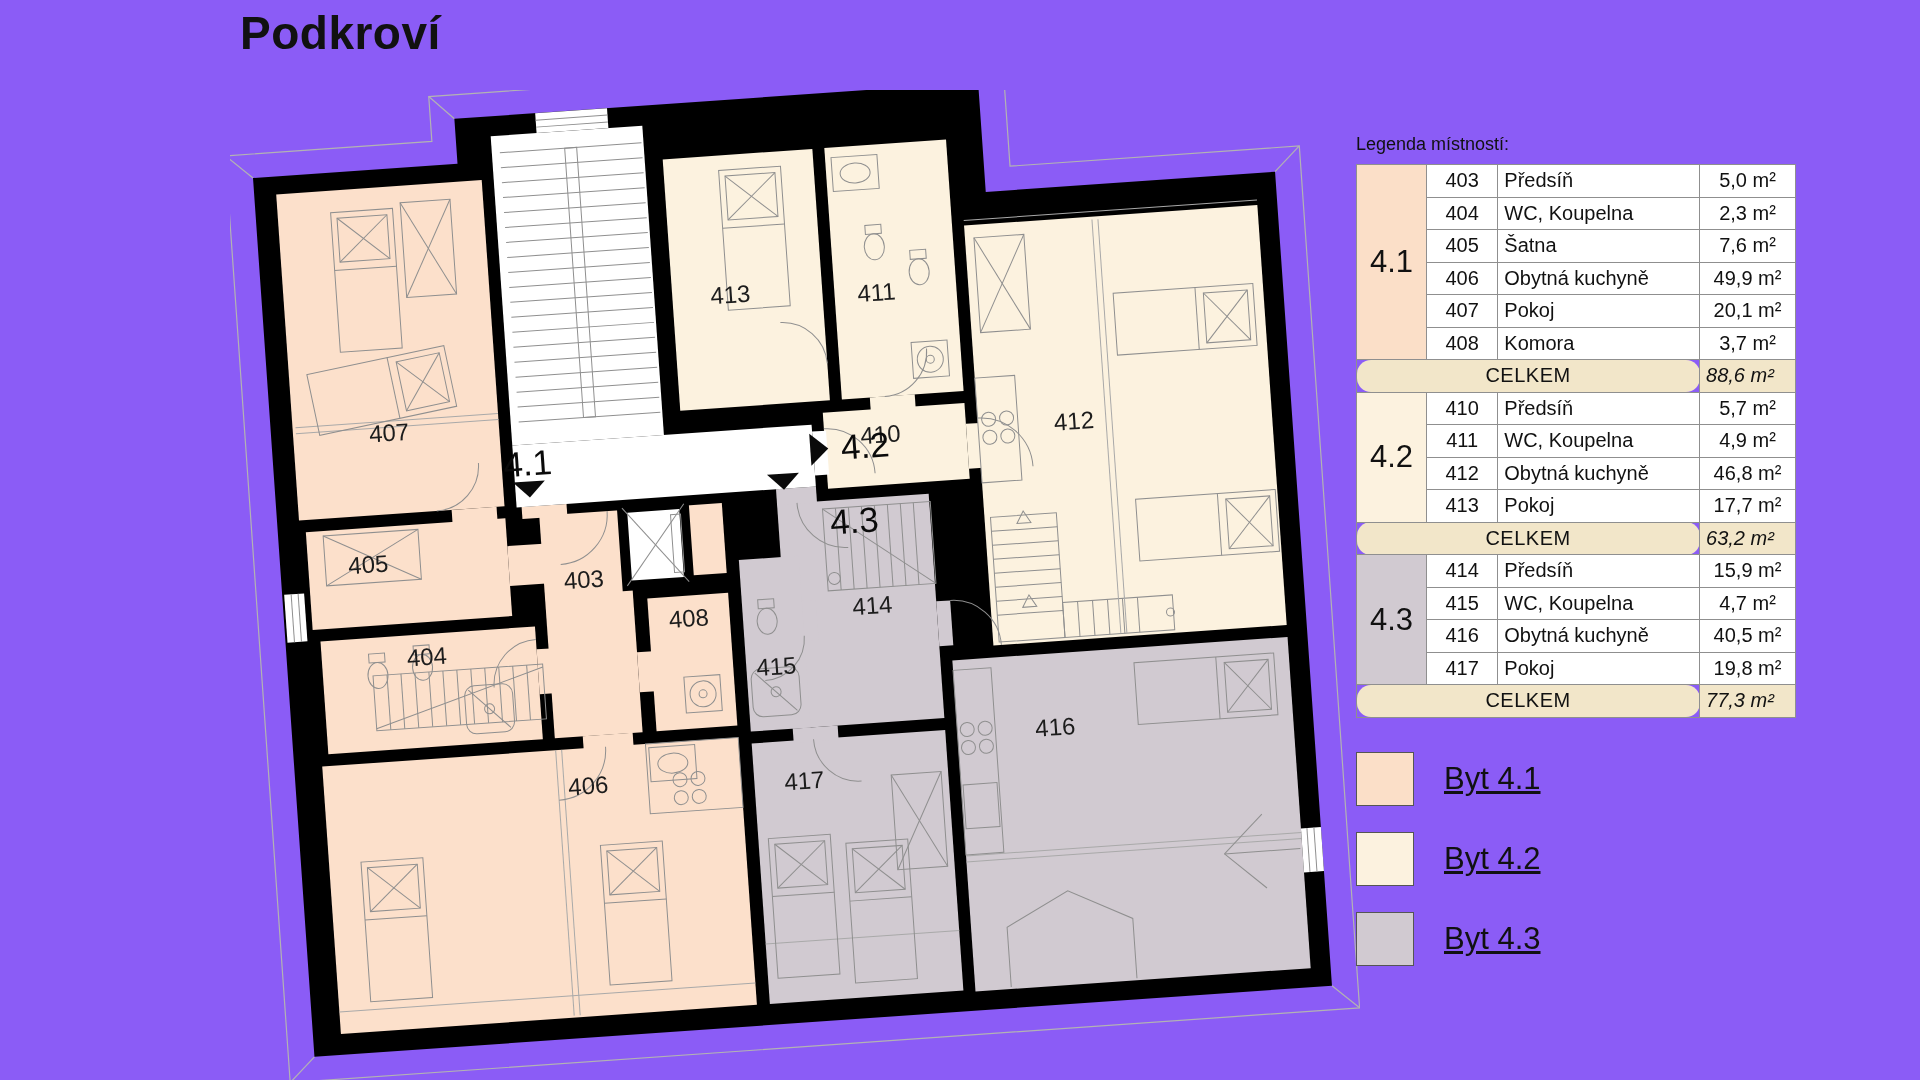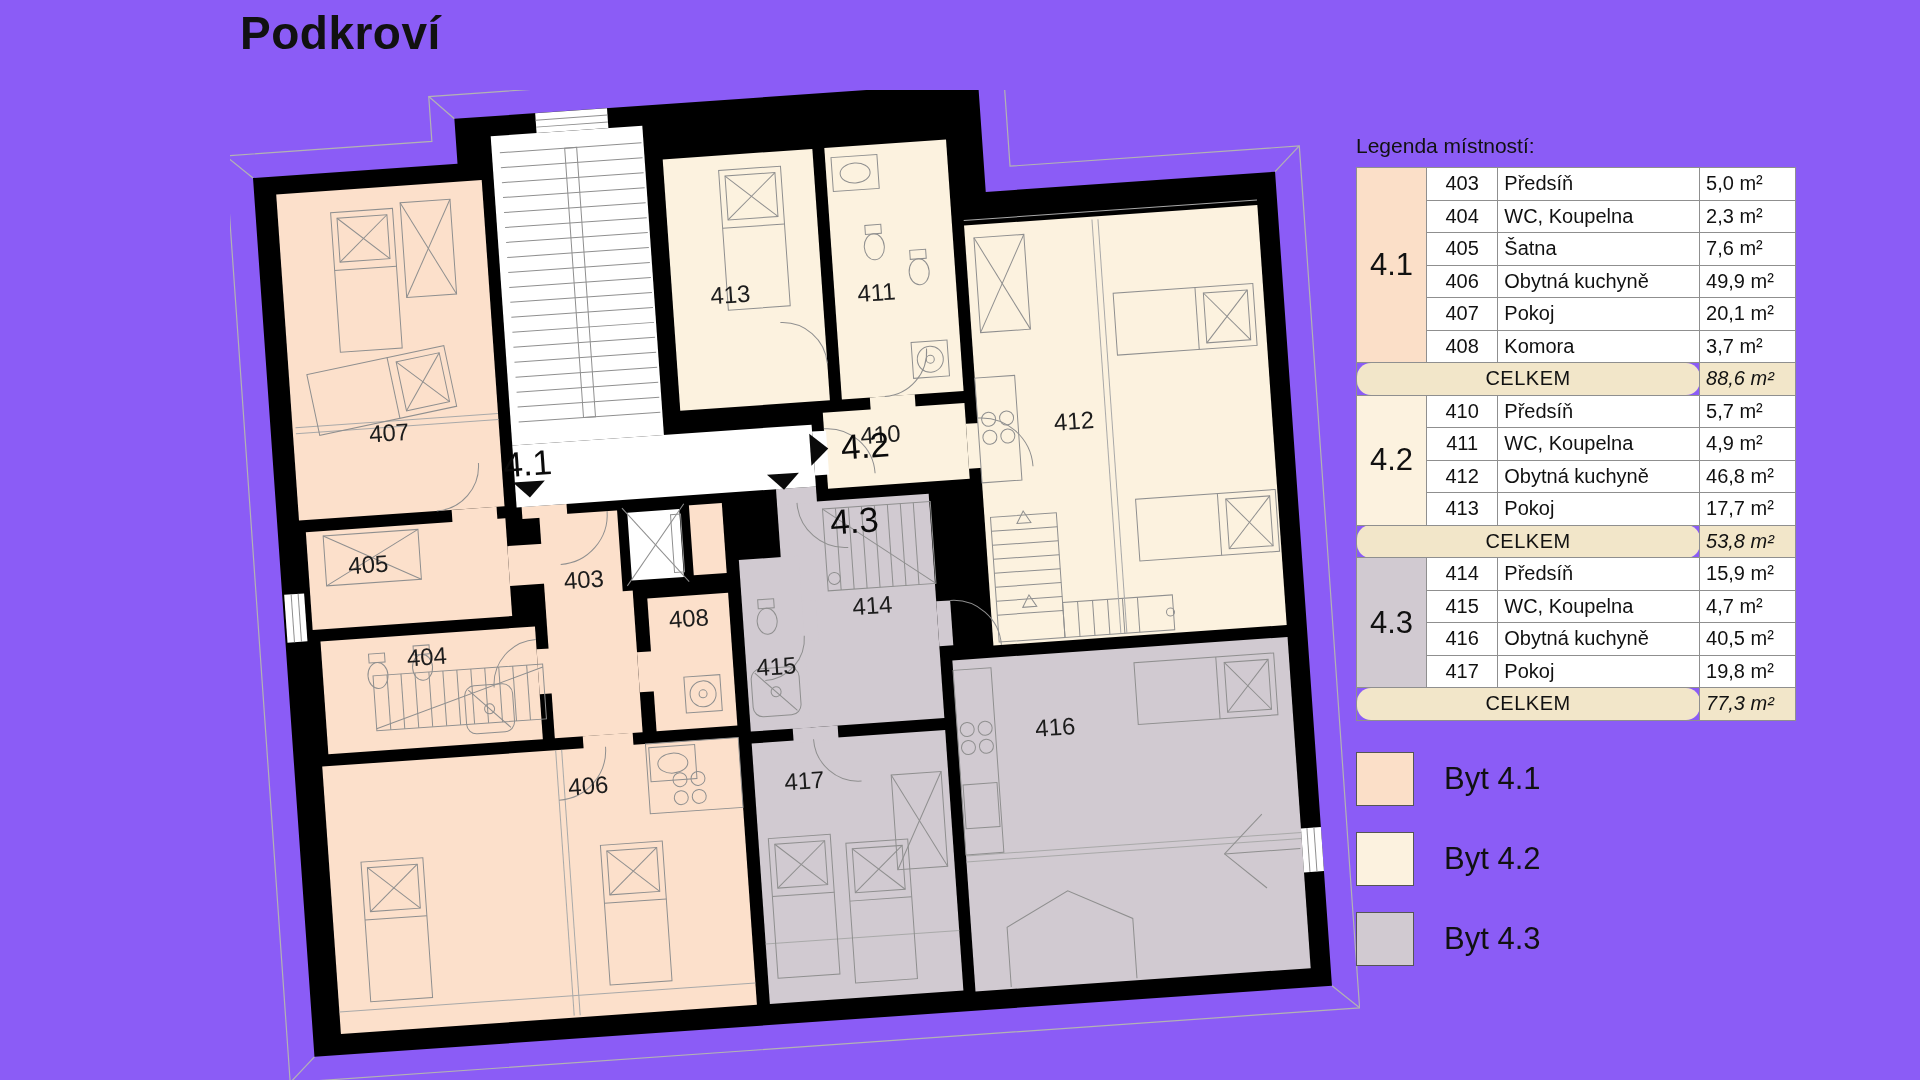--- a/index.html
+++ b/index.html
@@ -2,35 +2,35 @@
 <html><head>
 <meta charset="utf-8">
 <style>
   html,body{margin:0;padding:0;background:#fff;width:1920px;height:1080px;
     font-family:"Liberation Sans", sans-serif;color:#111;}
   .stage{position:relative;width:1920px;height:1080px;overflow:hidden;background:#8b5cf6;}
   .title{position:absolute;left:240px;top:6px;font-size:46px;font-weight:bold;letter-spacing:0.5px;}
   .plan-wrap{position:absolute;left:230px;top:90px;width:1130px;height:1010px;}
   
   .legend{position:absolute;left:1356px;top:134px;width:440px;}
-  .legend-title{font-size:21px;margin-bottom:9px;}
+  .legend-title{font-size:18px;margin-bottom:9px;}
   table.rooms{border-collapse:collapse;font-size:20px;}
   table.rooms td{border:1px solid #8f8f8f;height:31.5px;padding:0 6px;background:#fff;}
   td.aptcell{width:58px;text-align:center;font-size:31px;border:1px solid #444;}
   td.num{width:60px;text-align:center;}
   td.name{width:196px;text-align:left;padding-left:12px;}
-  td.area{width:86px;text-align:left;padding-right:8px;}
+  td.area{width:86px;text-align:center;padding-right:8px;}
   tr.celkem td{background:#f2e6c9;}
   td.celkem-label{text-align:center;letter-spacing:0.5px;border-radius:14px;}
   td.celkem-val{text-align:left;border:2px solid #5d5d5d;padding-right:8px;font-style:italic;}
   .c41{background:#fbdfc8 !important;}
   .c42{background:#fcf2df !important;}
   .c43{background:#d1cad1 !important;}
   
-  .key{position:absolute;left:1356px;top:752px;}
+  .key{position:absolute;left:1356px;top:752px;text-decoration:underline;}
   .key-row{display:flex;align-items:center;margin-bottom:26px;}
   .swatch{width:56px;height:52px;border:1px solid #555;}
   .key-label{font-size:31px;margin-left:30px;}
   svg text{font-family:"Liberation Sans", sans-serif;}
   .roomnum{font-size:24px;fill:#1c1c1c;}
   .aptnum{font-size:35px;fill:#0a0a0a;}
   .thin{stroke:#8f8f8f;stroke-width:1;fill:none;}
   .thin2{stroke:#a9a9a9;stroke-width:1;fill:none;}
   .outline{stroke:#b3b3b3;stroke-width:1.2;fill:none;}
 </style>
@@ -407,21 +407,21 @@
         <td class="name">Obytná kuchyně</td>
         <td class="area">46,8 m²</td>
       </tr>
       <tr>
         <td class="num">413</td>
         <td class="name">Pokoj</td>
         <td class="area">17,7 m²</td>
       </tr>
       <tr class="celkem">
         <td class="celkem-label" colspan="3">CELKEM</td>
-        <td class="celkem-val">53,8 m²</td>
+        <td class="celkem-val">63,2 m²</td>
       </tr>
 
       <tr>
         <td class="aptcell c43" rowspan="4">4.3</td>
         <td class="num">414</td>
         <td class="name">Předsíň</td>
         <td class="area">15,9 m²</td>
       </tr>
       <tr>
         <td class="num">415</td>

